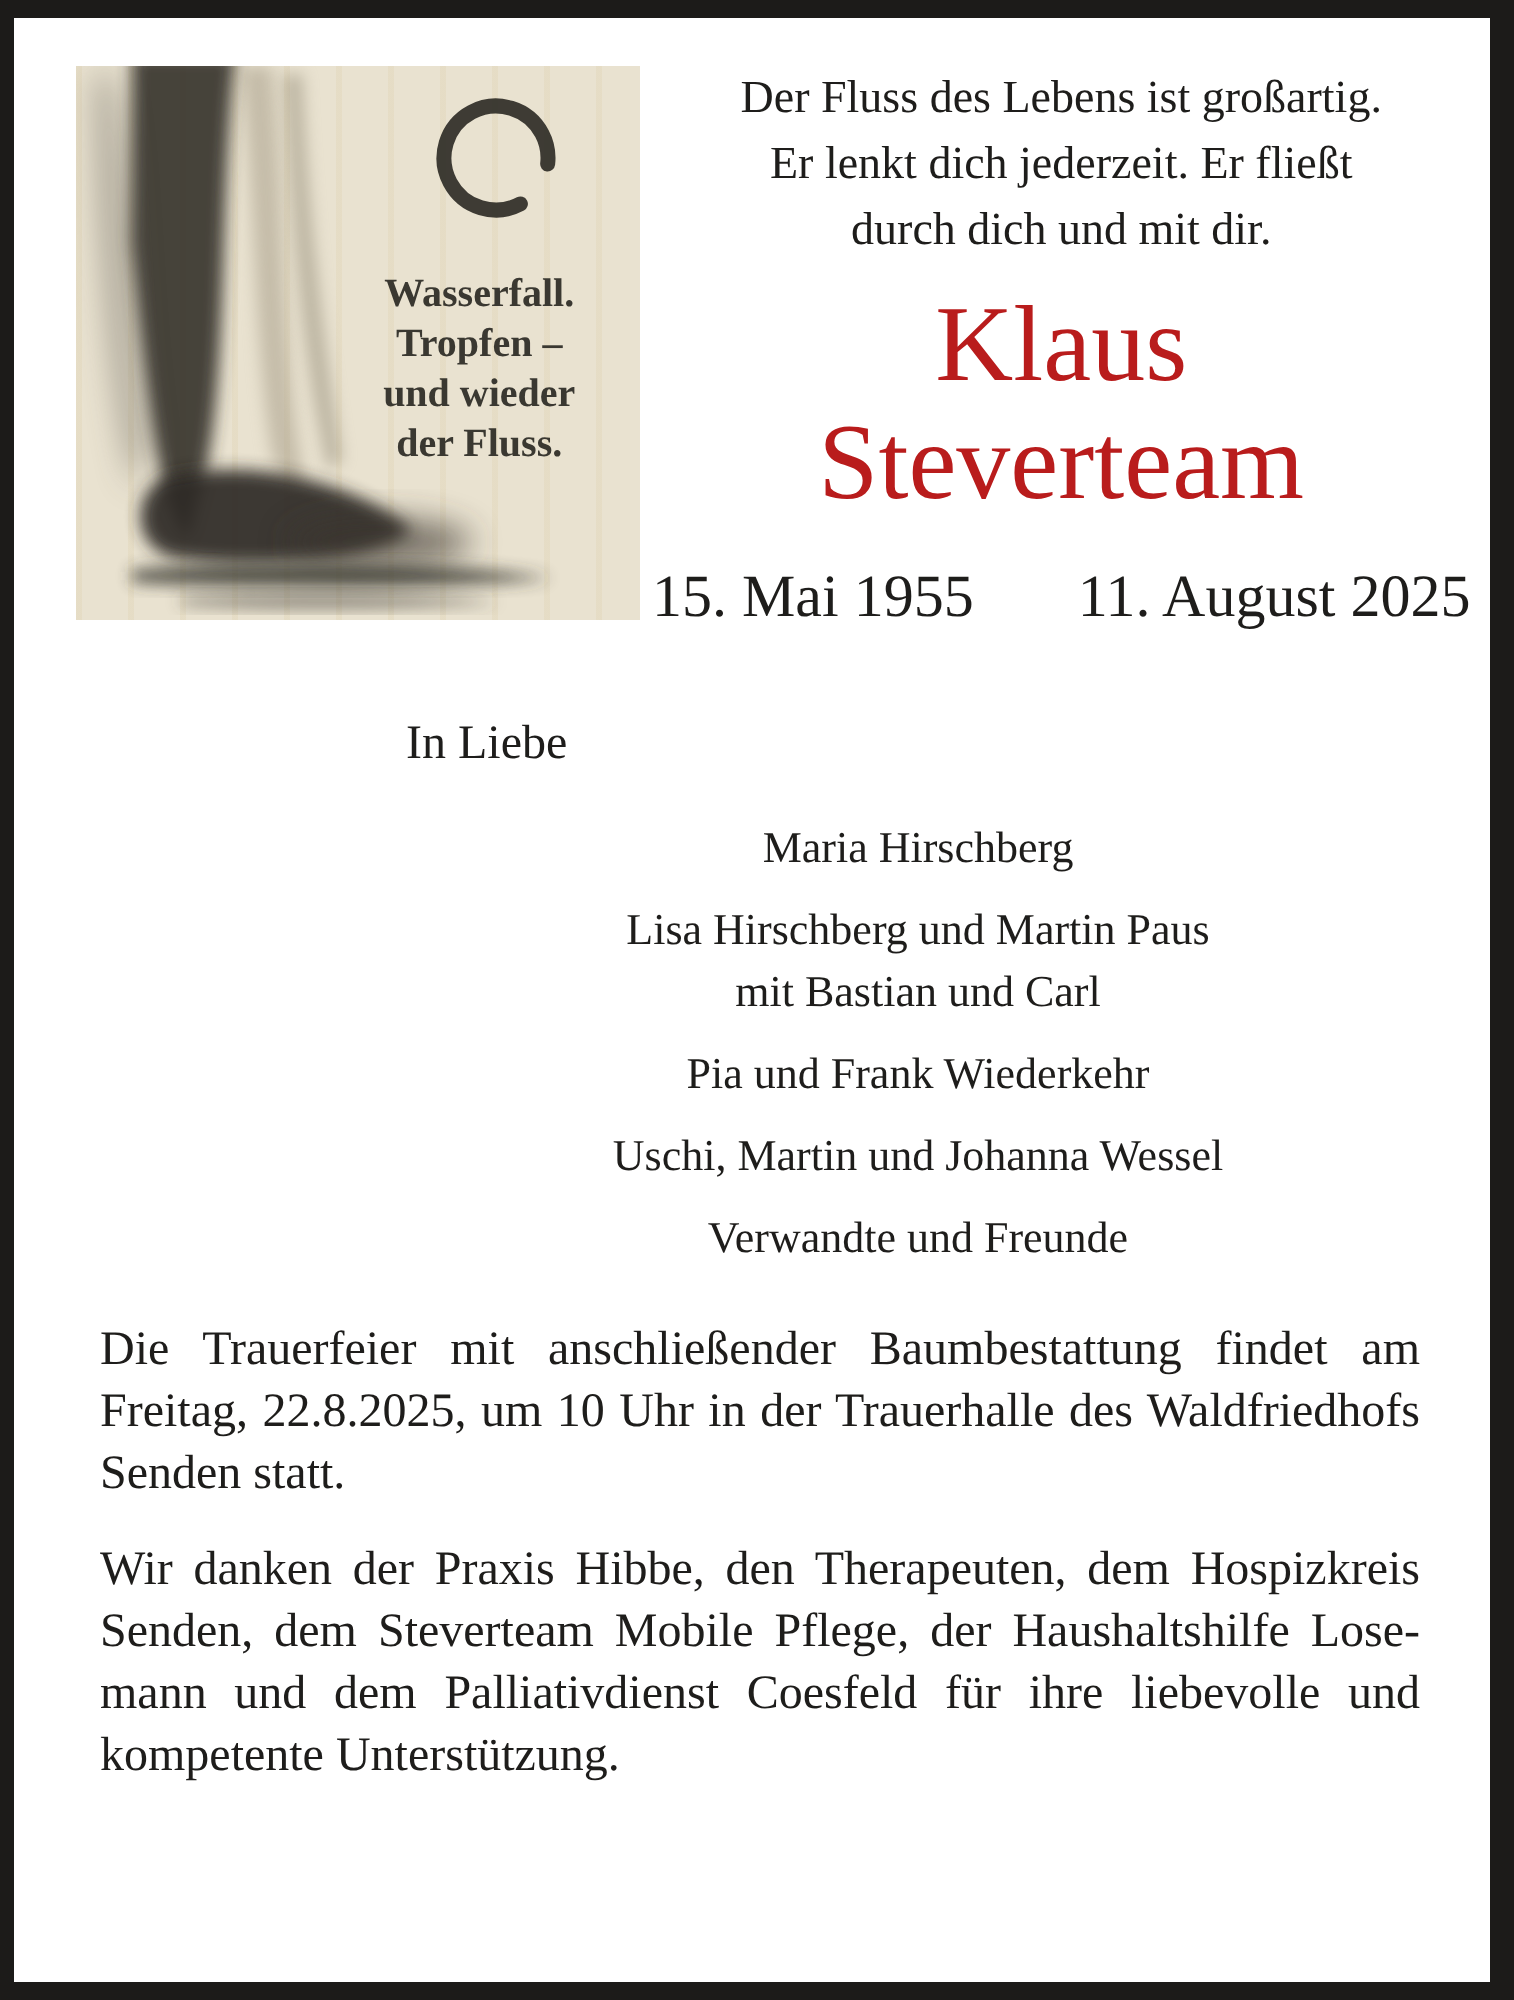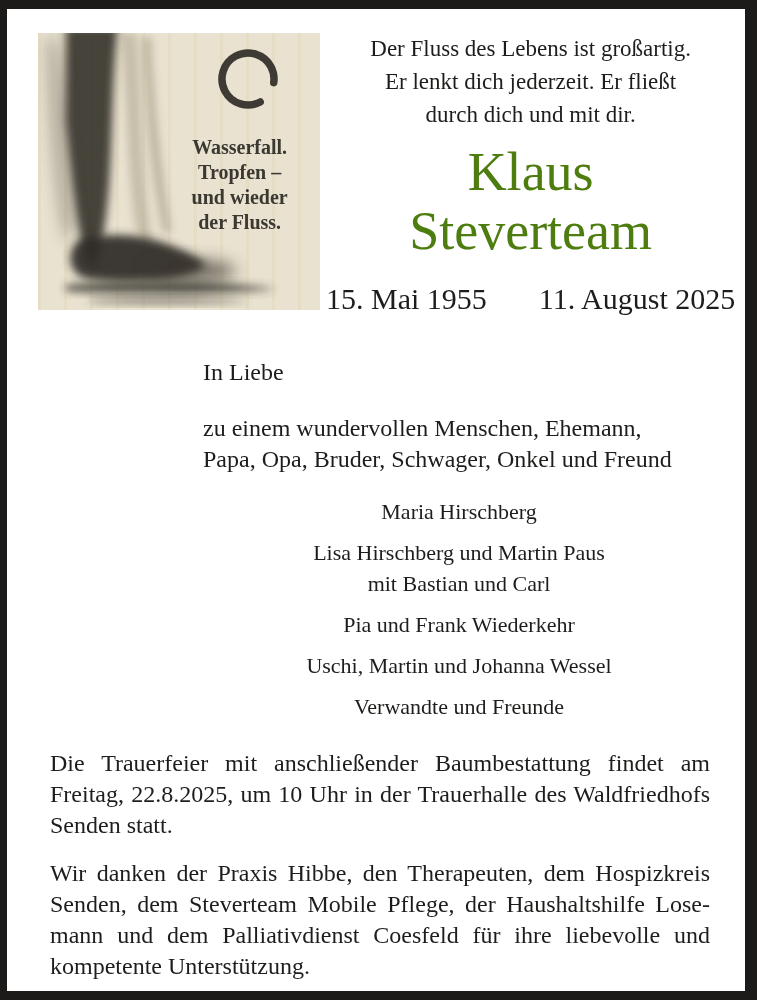--- a/index.html
+++ b/index.html
@@ -43,21 +43,21 @@
 
   .header-right {
     flex: 1;
     text-align: center;
     padding: 23px 14px 0 6px;
   }
   .epigraph { font-size: 23px; line-height: 33px; }
   .deceased-name {
     margin-top: 12px;
     font-size: 54px; line-height: 59px;
-    color: #4d7c0f;
+    color: #b91c1c;
   }
   .life-dates {
     margin-top: 24px;
     font-size: 30px; line-height: 28px;
     display: flex; justify-content: flex-start; gap: 52px;
     white-space: nowrap;
   }
 
   
   .tribute { margin: 44px 30px 0 196px; }
@@ -133,24 +133,20 @@
         <span>15. Mai 1955</span>
         <span>11. August 2025</span>
       </div>
     </div>
 
   </div>
 
   <div class="tribute">
     <div class="salutation">In Liebe</div>
 
-    <div class="dedication">
-      <div>zu einem wundervollen Menschen, Ehemann,</div>
-      <div>Papa, Opa, Bruder, Schwager, Onkel und Freund</div>
-    </div>
 
     <div class="mourners">
       <div class="mourner">
         <div>Maria Hirschberg</div>
       </div>
       <div class="mourner">
         <div>Lisa Hirschberg und Martin Paus</div>
         <div>mit Bastian und Carl</div>
       </div>
       <div class="mourner">

